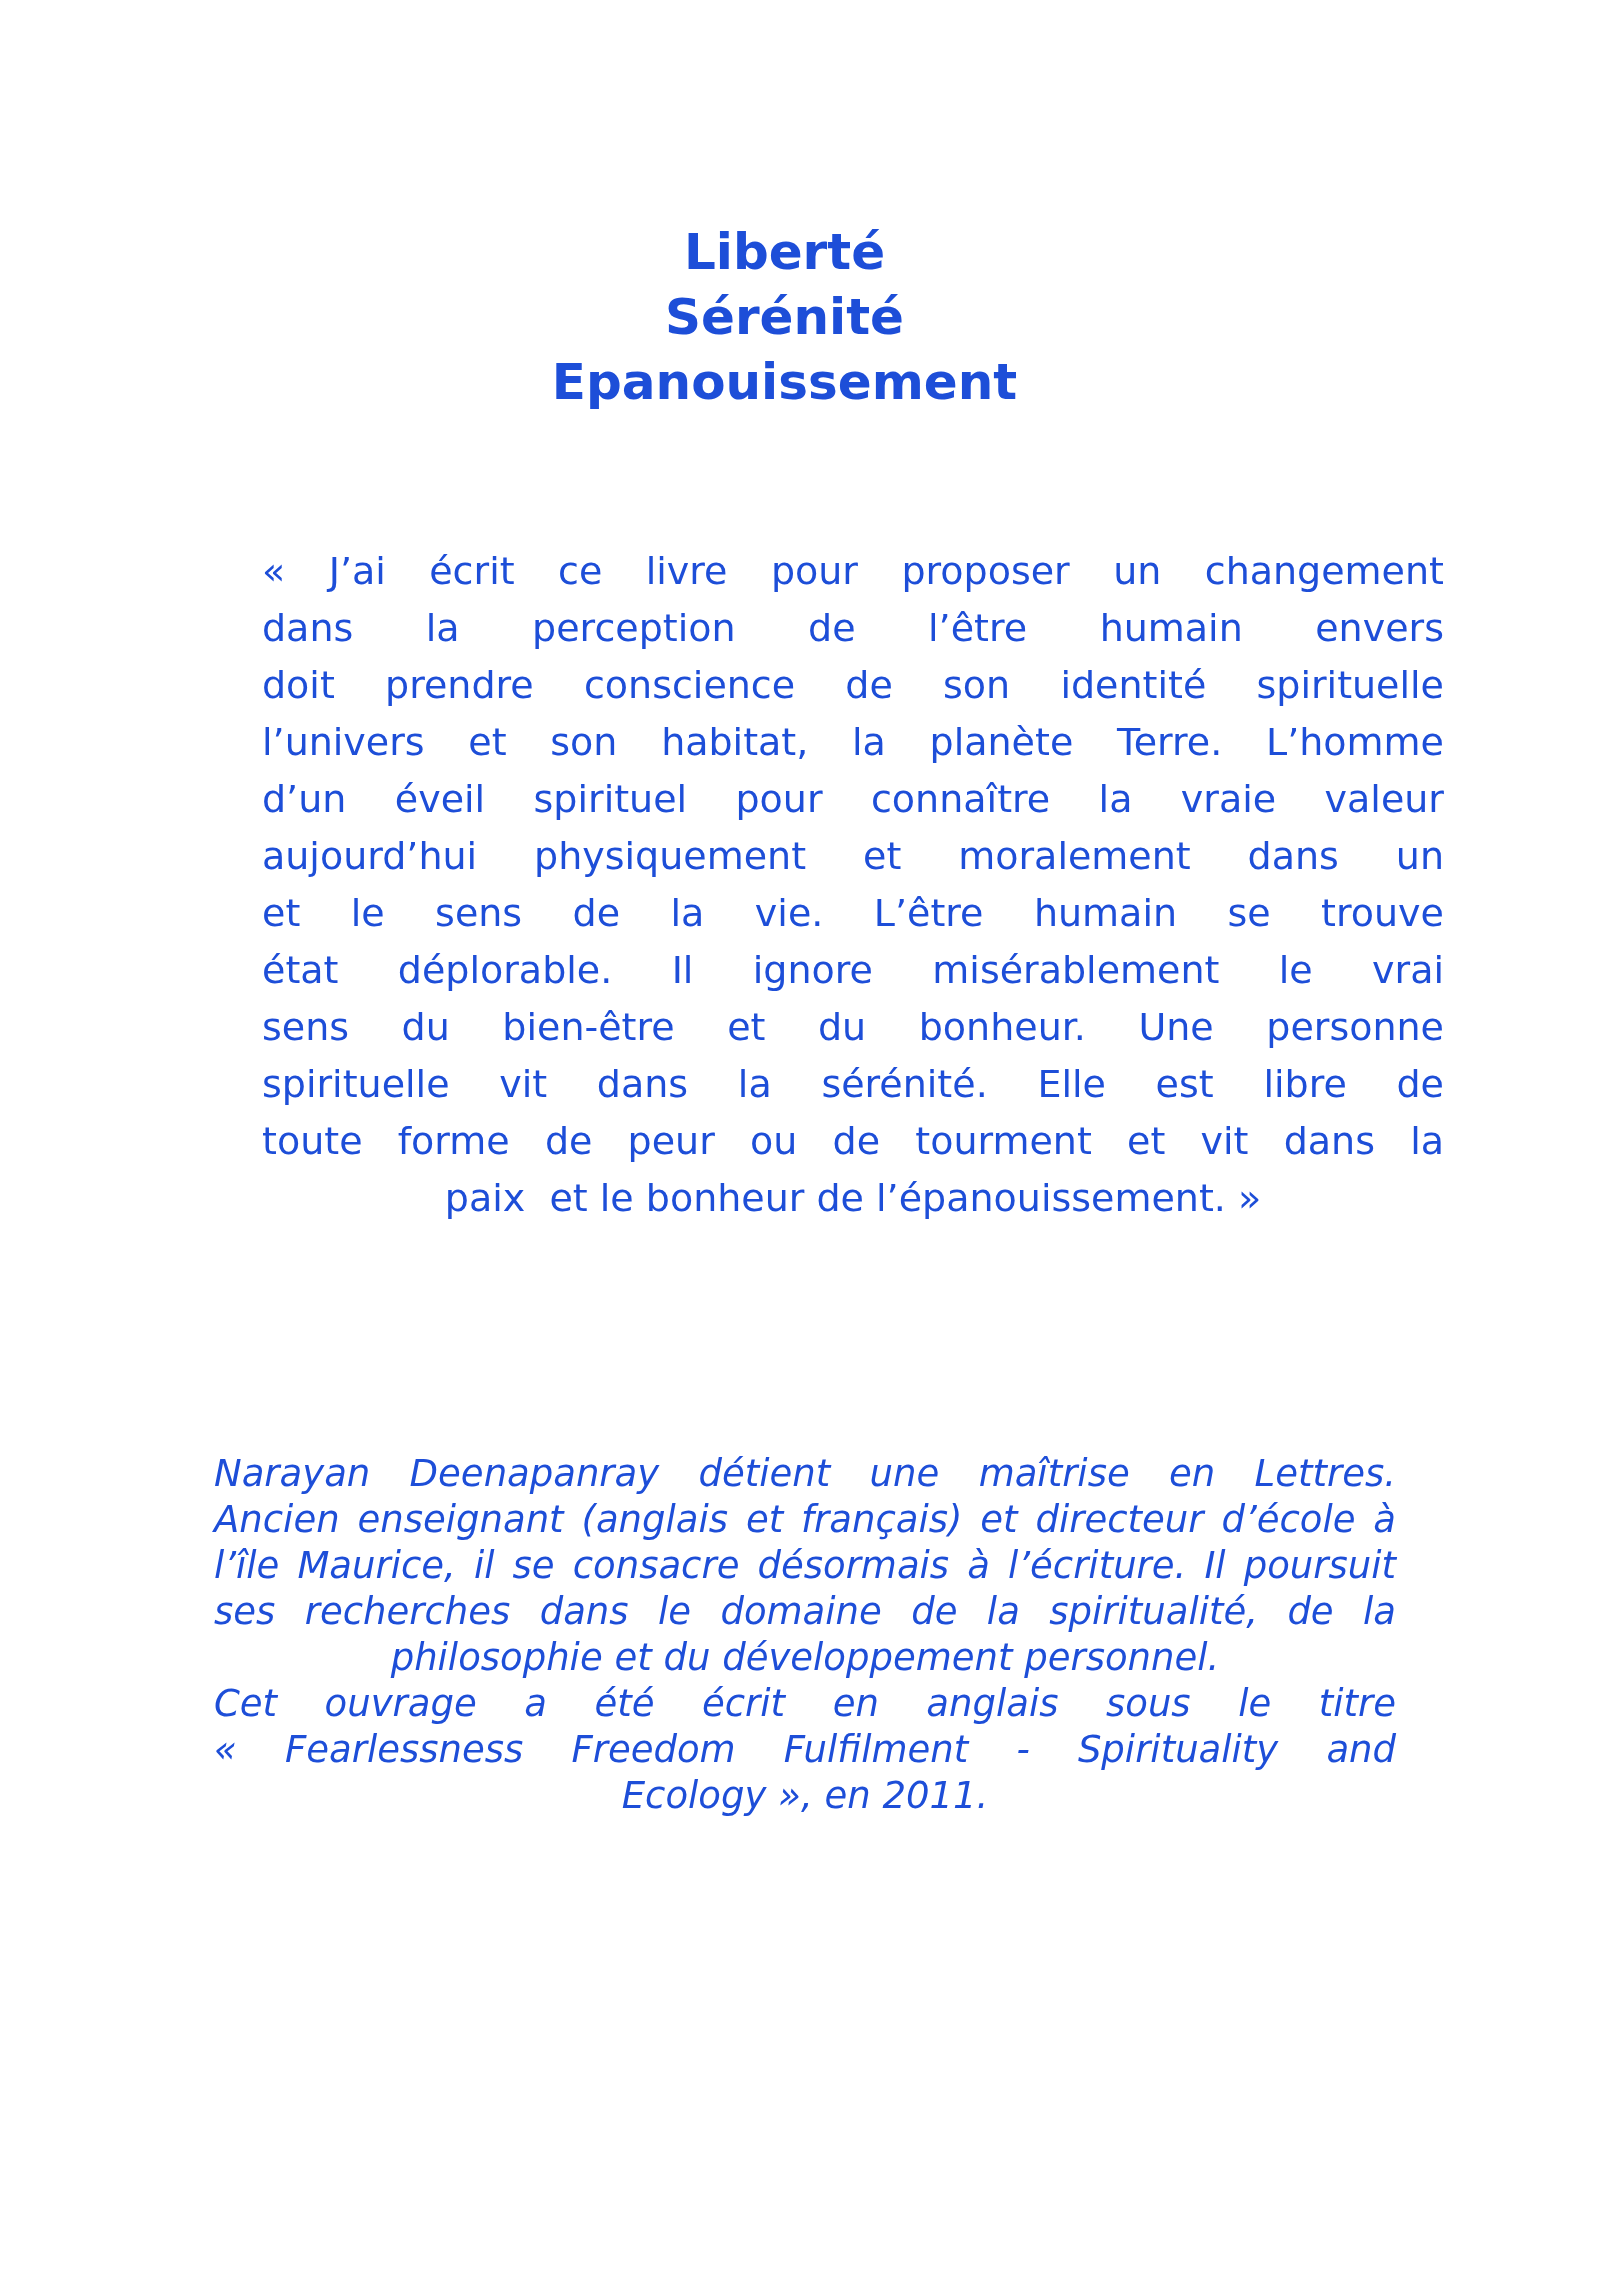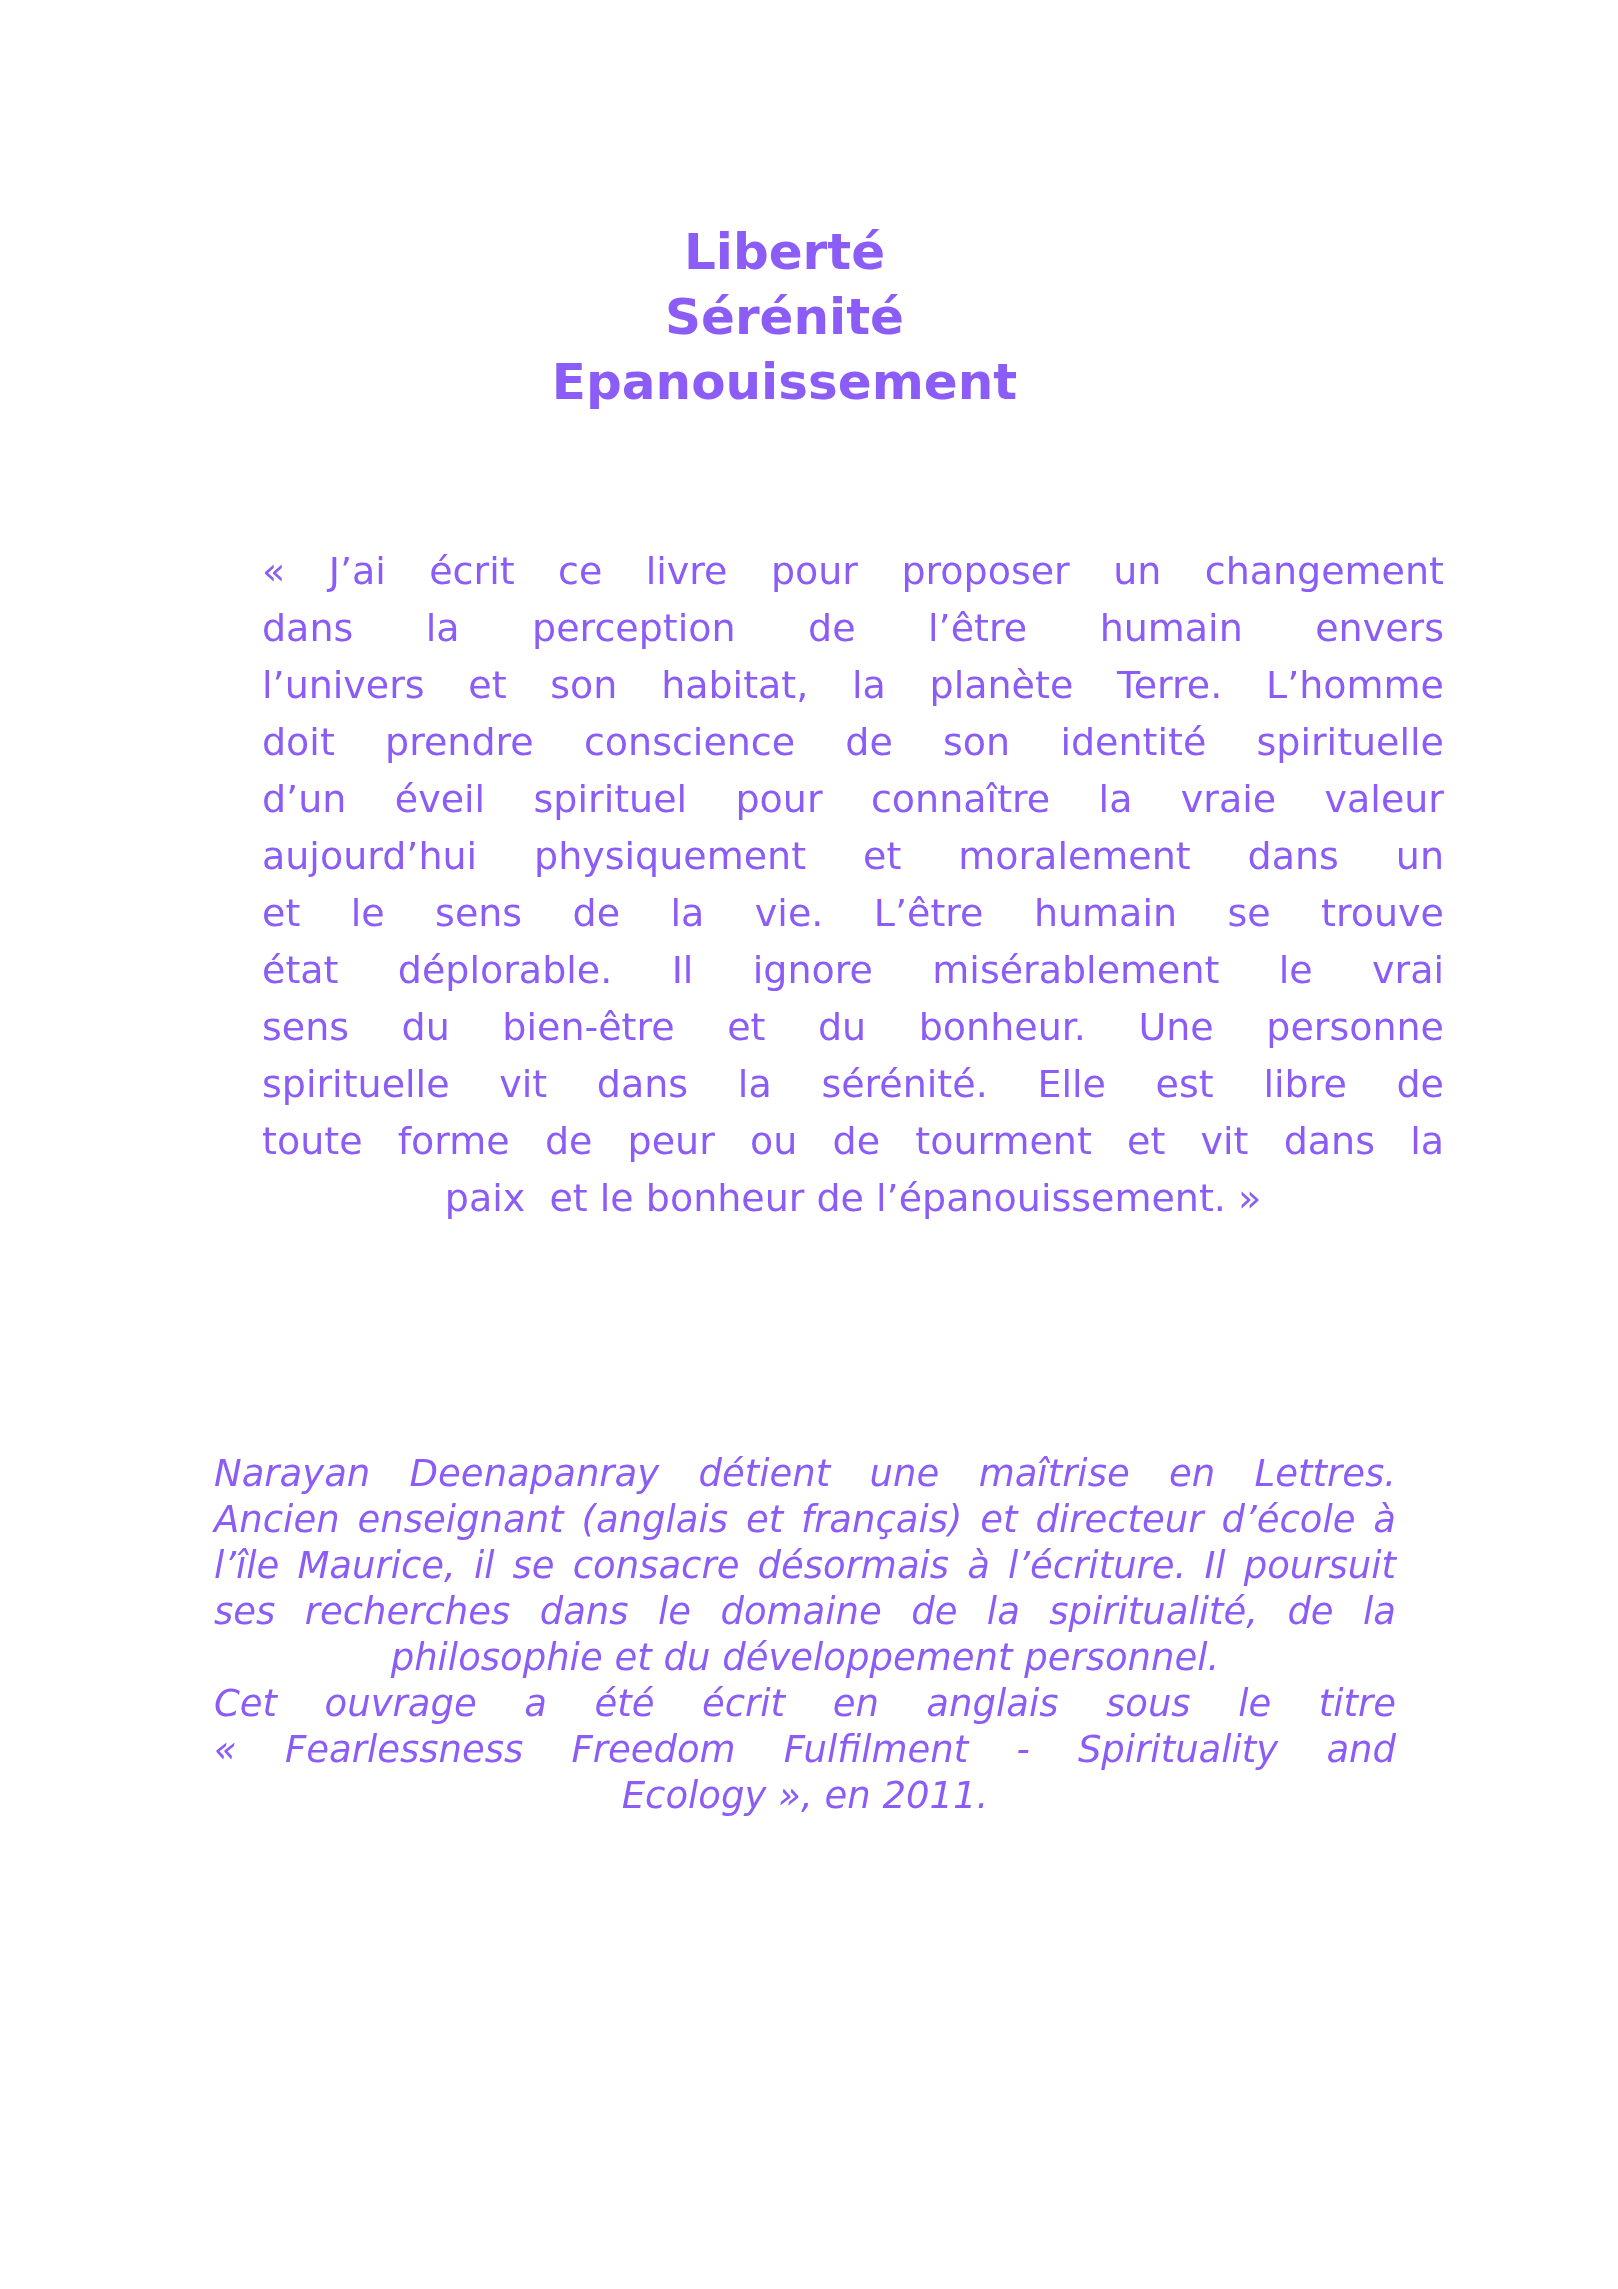--- a/index.html
+++ b/index.html
@@ -48,33 +48,33 @@
   .just {
     text-align: justify;
     text-align-last: justify;
     -moz-text-align-last: justify;
   }
   .last { text-align: center; }
 </style>
 </head>
 <body>
 
-<div class="page" style="background: rgb(255, 255, 255); color: #8b5cf6;">
+<div class="page" style="background: rgb(255, 255, 255); color: #1d4ed8;">
 
   <header class="title">
     <div class="ln">Liberté</div>
     <div class="ln">Sérénité</div>
     <div class="ln">Epanouissement</div>
   </header>
 
   <section class="quote">
     <div class="ln just">« J’ai écrit ce livre pour proposer un changement</div>
     <div class="ln just">dans la perception de l’être humain envers</div>
+    <div class="ln just">doit prendre conscience de son identité spirituelle</div>
     <div class="ln just">l’univers et son habitat, la planète Terre. L’homme</div>
-    <div class="ln just">doit prendre conscience de son identité spirituelle</div>
     <div class="ln just">d’un éveil spirituel pour connaître la vraie valeur</div>
     <div class="ln just">aujourd’hui physiquement et moralement dans un</div>
     <div class="ln just">et le sens de la vie. L’être humain se trouve</div>
     <div class="ln just">état déplorable. Il ignore misérablement le vrai</div>
     <div class="ln just">sens du bien-être et du bonheur. Une personne</div>
     <div class="ln just">spirituelle vit dans la sérénité. Elle est libre de</div>
     <div class="ln just">toute forme de peur ou de tourment et vit dans la</div>
     <div class="ln last">paix&nbsp; et le bonheur de l’épanouissement. »</div>
   </section>
 

